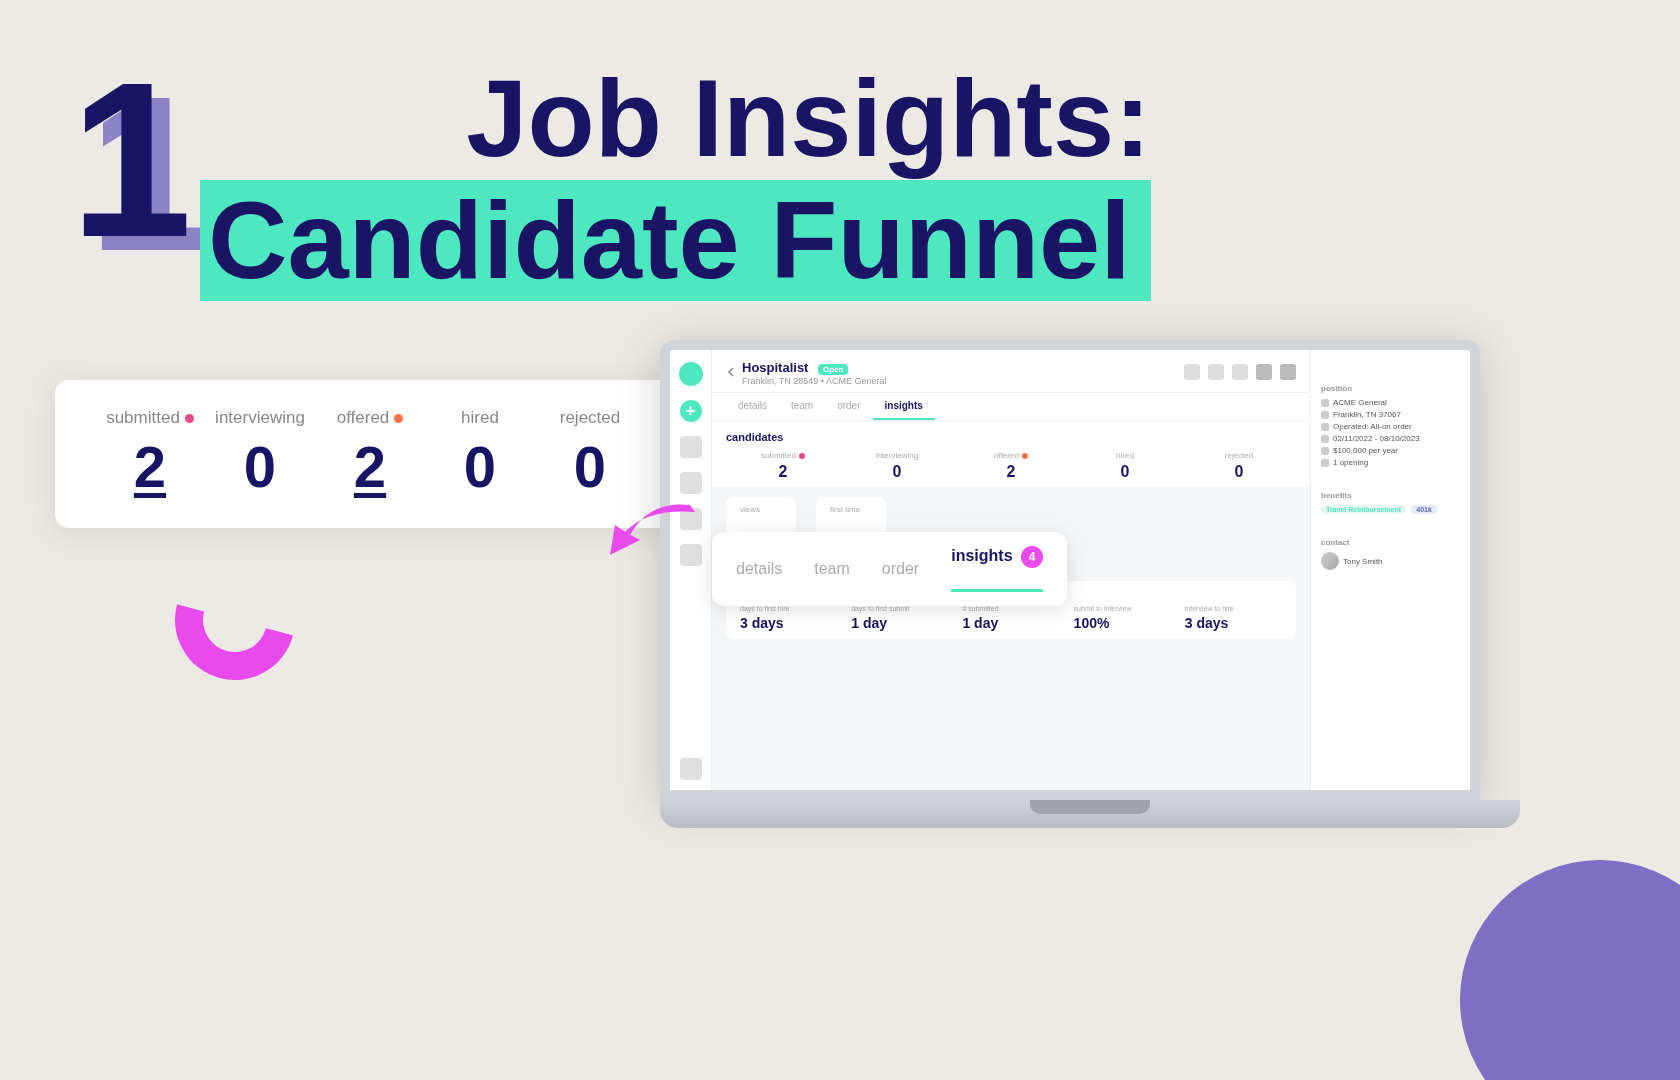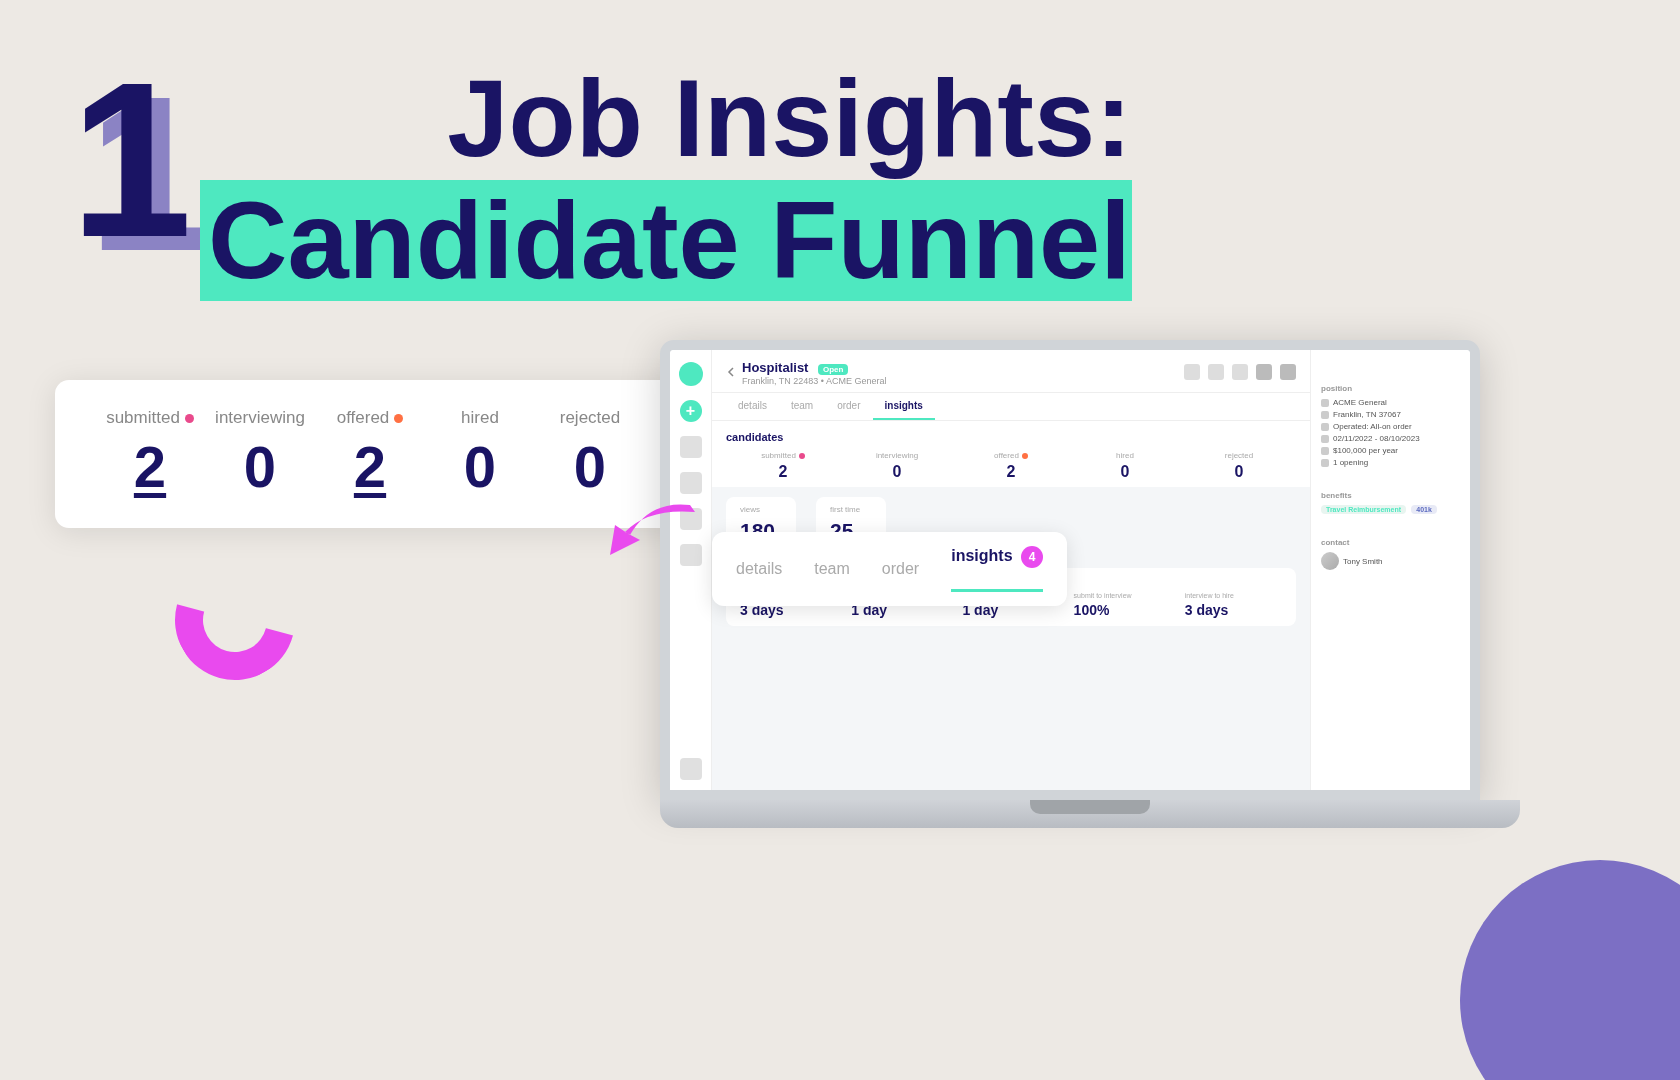--- a/index.html
+++ b/index.html
@@ -48,21 +48,21 @@
     .title-line1 {
       font-size: 110px;
       font-weight: 900;
       color: #1a1464;
       line-height: 1.05;
       display: block;
     }
     .title-line2-wrap {
       background-color: #4ee8c0;
       display: inline-block;
-      padding: 2px 1px 4px 8px;
+      padding: 2px 20px 4px 8px;
       margin-top: 4px;
     }
     .title-line2 {
       font-size: 110px;
       font-weight: 900;
       color: #1a1464;
       line-height: 1.05;
       display: block;
     }
 
@@ -403,21 +403,21 @@
     }
     .insights-stat {
       background: #fff;
       border-radius: 8px;
       padding: 8px 14px;
       min-width: 70px;
     }
     .insights-stat-label {
       font-size: 8px;
       color: #aaa;
-      margin-bottom: 5px;
+      margin-bottom: 18px;
     }
     .insights-stat-val {
       font-size: 21px;
       font-weight: 900;
       color: #1a1464;
     }
     .insights-stat-sub {
       font-size: 7px;
       color: #aaa;
     }
@@ -604,21 +604,21 @@
         <div class="top-bar">
           <div class="top-bar-left">
             <svg width="10" height="10" viewBox="0 0 10 10">
               <path d="M7 1L3 5L7 9" stroke="#888" stroke-width="1.5" fill="none"></path>
             </svg>
             <div class="job-title-area">
               <div>
                 <span class="job-name">Hospitalist</span>
                 <span class="job-badge">Open</span>
               </div>
-              <div class="job-sub">Franklin, TN 22483 • ACME General</div>
+              <div class="job-sub">Franklin, TN 28549 • ACME General</div>
             </div>
           </div>
           <div class="top-bar-right">
             <div class="top-bar-icon"></div>
             <div class="top-bar-icon"></div>
             <div class="top-bar-icon"></div>
             <div class="top-bar-icon" style="background:#bbb;"></div>
             <div class="top-bar-icon" style="background:#bbb;"></div>
           </div>
         </div>

